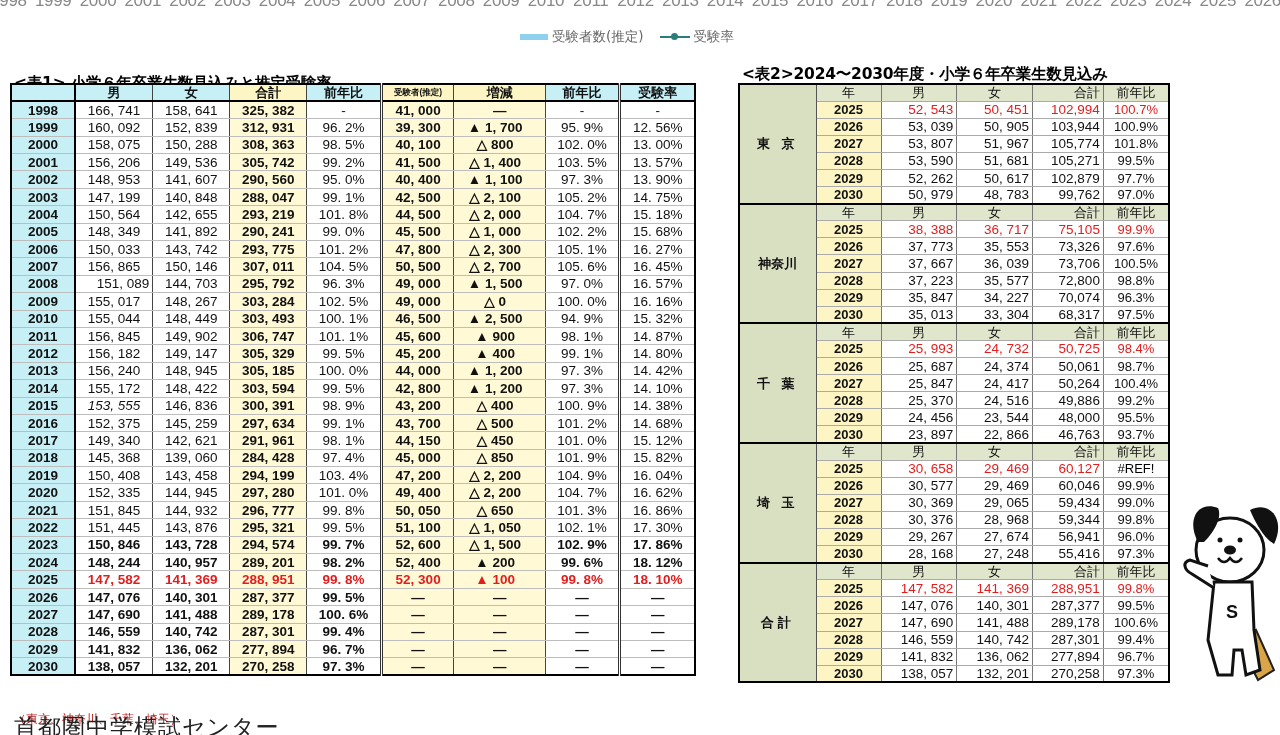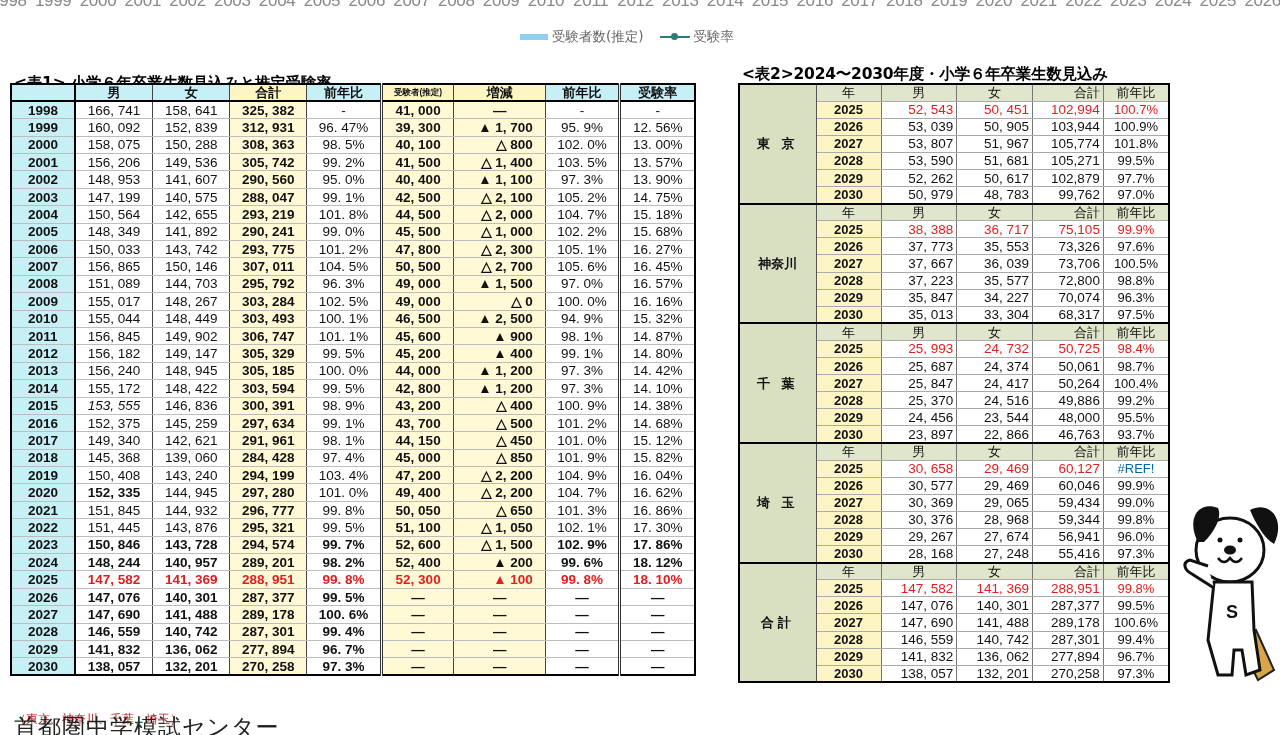--- a/index.html
+++ b/index.html
@@ -34,21 +34,21 @@
     border-left: 1px solid #444; border-bottom: 1px solid #bdbdbd; padding: 0 3px; white-space: nowrap;
   }
   #table1 th { font-weight: bold; background: #c7eff6; border-bottom: 2px solid #000; }
   #table1 th.hl { background: #fdf6c4; }
   #table1 th.small { font-size: 8.5px; background: #fdf6c4; }
   #table1 td.year { background: #c7eff6; font-weight: bold; border-right: 2px solid #000; font-size: 13.5px; }
   #table1 td.yl { background: #fff9d6; font-weight: bold; }
   #table1 td.num { font-size: 13.5px; }
   #table1 td.dbl { border-left: 3px double #333; }
   #table1 td.sepL, #table1 th.sepL { border-left: 3px double #333; }
-  #table1 td.chg { text-align: right; padding-right: 12px; }
+  #table1 td.chg { padding-right: 12px; }
   #table1 tr.bold td { font-weight: bold; }
   #table1 tr.red td:not(.year) { color: #e21d1d; }
   #table1 tr:last-child td { border-bottom: none; }
 
   .note { position: absolute; top: 711px; left: 14px; font-size: 12px; color: #b91c1c; }
   .footer-title { position: absolute; top: 712px; left: 14px; font-size: 23px; color: #222; letter-spacing: 1px; }
 
   #table2 { top: 83px; left: 738px; width: 432px; border: 2px solid #000; }
   #table2 td, #table2 th {
     height: 17.1px; font-size: 13px; line-height: 15px; border-left: 1px solid #777;
@@ -137,21 +137,21 @@
         <td class="num yl dbl">41, 000</td>
         <td class="num yl">—</td>
         <td class="num">-</td>
         <td class="num sepL">-</td>
       </tr>
       <tr>
         <td class="year">1999</td>
         <td class="num" style="border-left: 2px solid rgb(0, 0, 0);">160, 092</td>
         <td class="num">152, 839</td>
         <td class="num yl">312, 931</td>
-        <td class="num">96. 47%</td>
+        <td class="num">96. 2%</td>
         <td class="num yl dbl">39, 300</td>
         <td class="num yl chg">▲ 1, 700</td>
         <td class="num">95. 9%</td>
         <td class="num sepL">12. 56%</td>
       </tr>
       <tr>
         <td class="year">2000</td>
         <td class="num" style="border-left: 2px solid rgb(0, 0, 0);">158, 075</td>
         <td class="num">150, 288</td>
         <td class="num yl">308, 363</td>
@@ -179,21 +179,21 @@
         <td class="num yl">290, 560</td>
         <td class="num">95. 0%</td>
         <td class="num yl dbl">40, 400</td>
         <td class="num yl chg">▲ 1, 100</td>
         <td class="num">97. 3%</td>
         <td class="num sepL">13. 90%</td>
       </tr>
       <tr>
         <td class="year">2003</td>
         <td class="num" style="border-left: 2px solid rgb(0, 0, 0);">147, 199</td>
-        <td class="num">140, 575</td>
+        <td class="num">140, 848</td>
         <td class="num yl">288, 047</td>
         <td class="num">99. 1%</td>
         <td class="num yl dbl">42, 500</td>
         <td class="num yl chg">△ 2, 100</td>
         <td class="num">105. 2%</td>
         <td class="num sepL">14. 75%</td>
       </tr>
       <tr>
         <td class="year">2004</td>
         <td class="num" style="border-left: 2px solid rgb(0, 0, 0);">150, 564</td>
@@ -233,21 +233,21 @@
         <td class="num">150, 146</td>
         <td class="num yl">307, 011</td>
         <td class="num">104. 5%</td>
         <td class="num yl dbl">50, 500</td>
         <td class="num yl chg">△ 2, 700</td>
         <td class="num">105. 6%</td>
         <td class="num sepL">16. 45%</td>
       </tr>
       <tr>
         <td class="year">2008</td>
-        <td class="num" style="border-left: 2px solid rgb(0, 0, 0);">151, 089</td>
+        <td class="num" style="border-left: 2px solid rgb(0, 0, 0); text-align: right;">151, 089</td>
         <td class="num">144, 703</td>
         <td class="num yl">295, 792</td>
         <td class="num">96. 3%</td>
         <td class="num yl dbl">49, 000</td>
         <td class="num yl chg">▲ 1, 500</td>
         <td class="num">97. 0%</td>
         <td class="num sepL">16. 57%</td>
       </tr>
       <tr>
         <td class="year">2009</td>
@@ -355,31 +355,31 @@
         <td class="num yl">284, 428</td>
         <td class="num">97. 4%</td>
         <td class="num yl dbl">45, 000</td>
         <td class="num yl chg">△ 850</td>
         <td class="num">101. 9%</td>
         <td class="num sepL">15. 82%</td>
       </tr>
       <tr>
         <td class="year">2019</td>
         <td class="num" style="border-left: 2px solid rgb(0, 0, 0);">150, 408</td>
-        <td class="num">143, 240</td>
+        <td class="num">143, 458</td>
         <td class="num yl">294, 199</td>
         <td class="num">103. 4%</td>
         <td class="num yl dbl">47, 200</td>
         <td class="num yl chg">△ 2, 200</td>
         <td class="num">104. 9%</td>
         <td class="num sepL">16. 04%</td>
       </tr>
       <tr>
         <td class="year">2020</td>
-        <td class="num" style="border-left: 2px solid rgb(0, 0, 0); font-weight: bold;">152, 335</td>
+        <td class="num" style="border-left: 2px solid rgb(0, 0, 0);">152, 335</td>
         <td class="num">144, 945</td>
         <td class="num yl">297, 280</td>
         <td class="num">101. 0%</td>
         <td class="num yl dbl">49, 400</td>
         <td class="num yl chg">△ 2, 200</td>
         <td class="num">104. 7%</td>
         <td class="num sepL">16. 62%</td>
       </tr>
       <tr>
         <td class="year">2021</td>
@@ -657,21 +657,21 @@
         <th>男</th>
         <th>女</th>
         <th class="r">合計</th>
         <th>前年比</th>
       </tr>
       <tr class="red">
         <td class="yr">2025</td>
         <td class="n">30, 658</td>
         <td class="n">29, 469</td>
         <td class="n">60,127</td>
-        <td class="pct" style="color: #0369a1;">#REF!</td>
+        <td class="pct" style="color: #000000;">#REF!</td>
       </tr>
       <tr>
         <td class="yr">2026</td>
         <td class="n">30, 577</td>
         <td class="n">29, 469</td>
         <td class="n">60,046</td>
         <td class="pct">99.9%</td>
       </tr>
       <tr>
         <td class="yr">2027</td>

